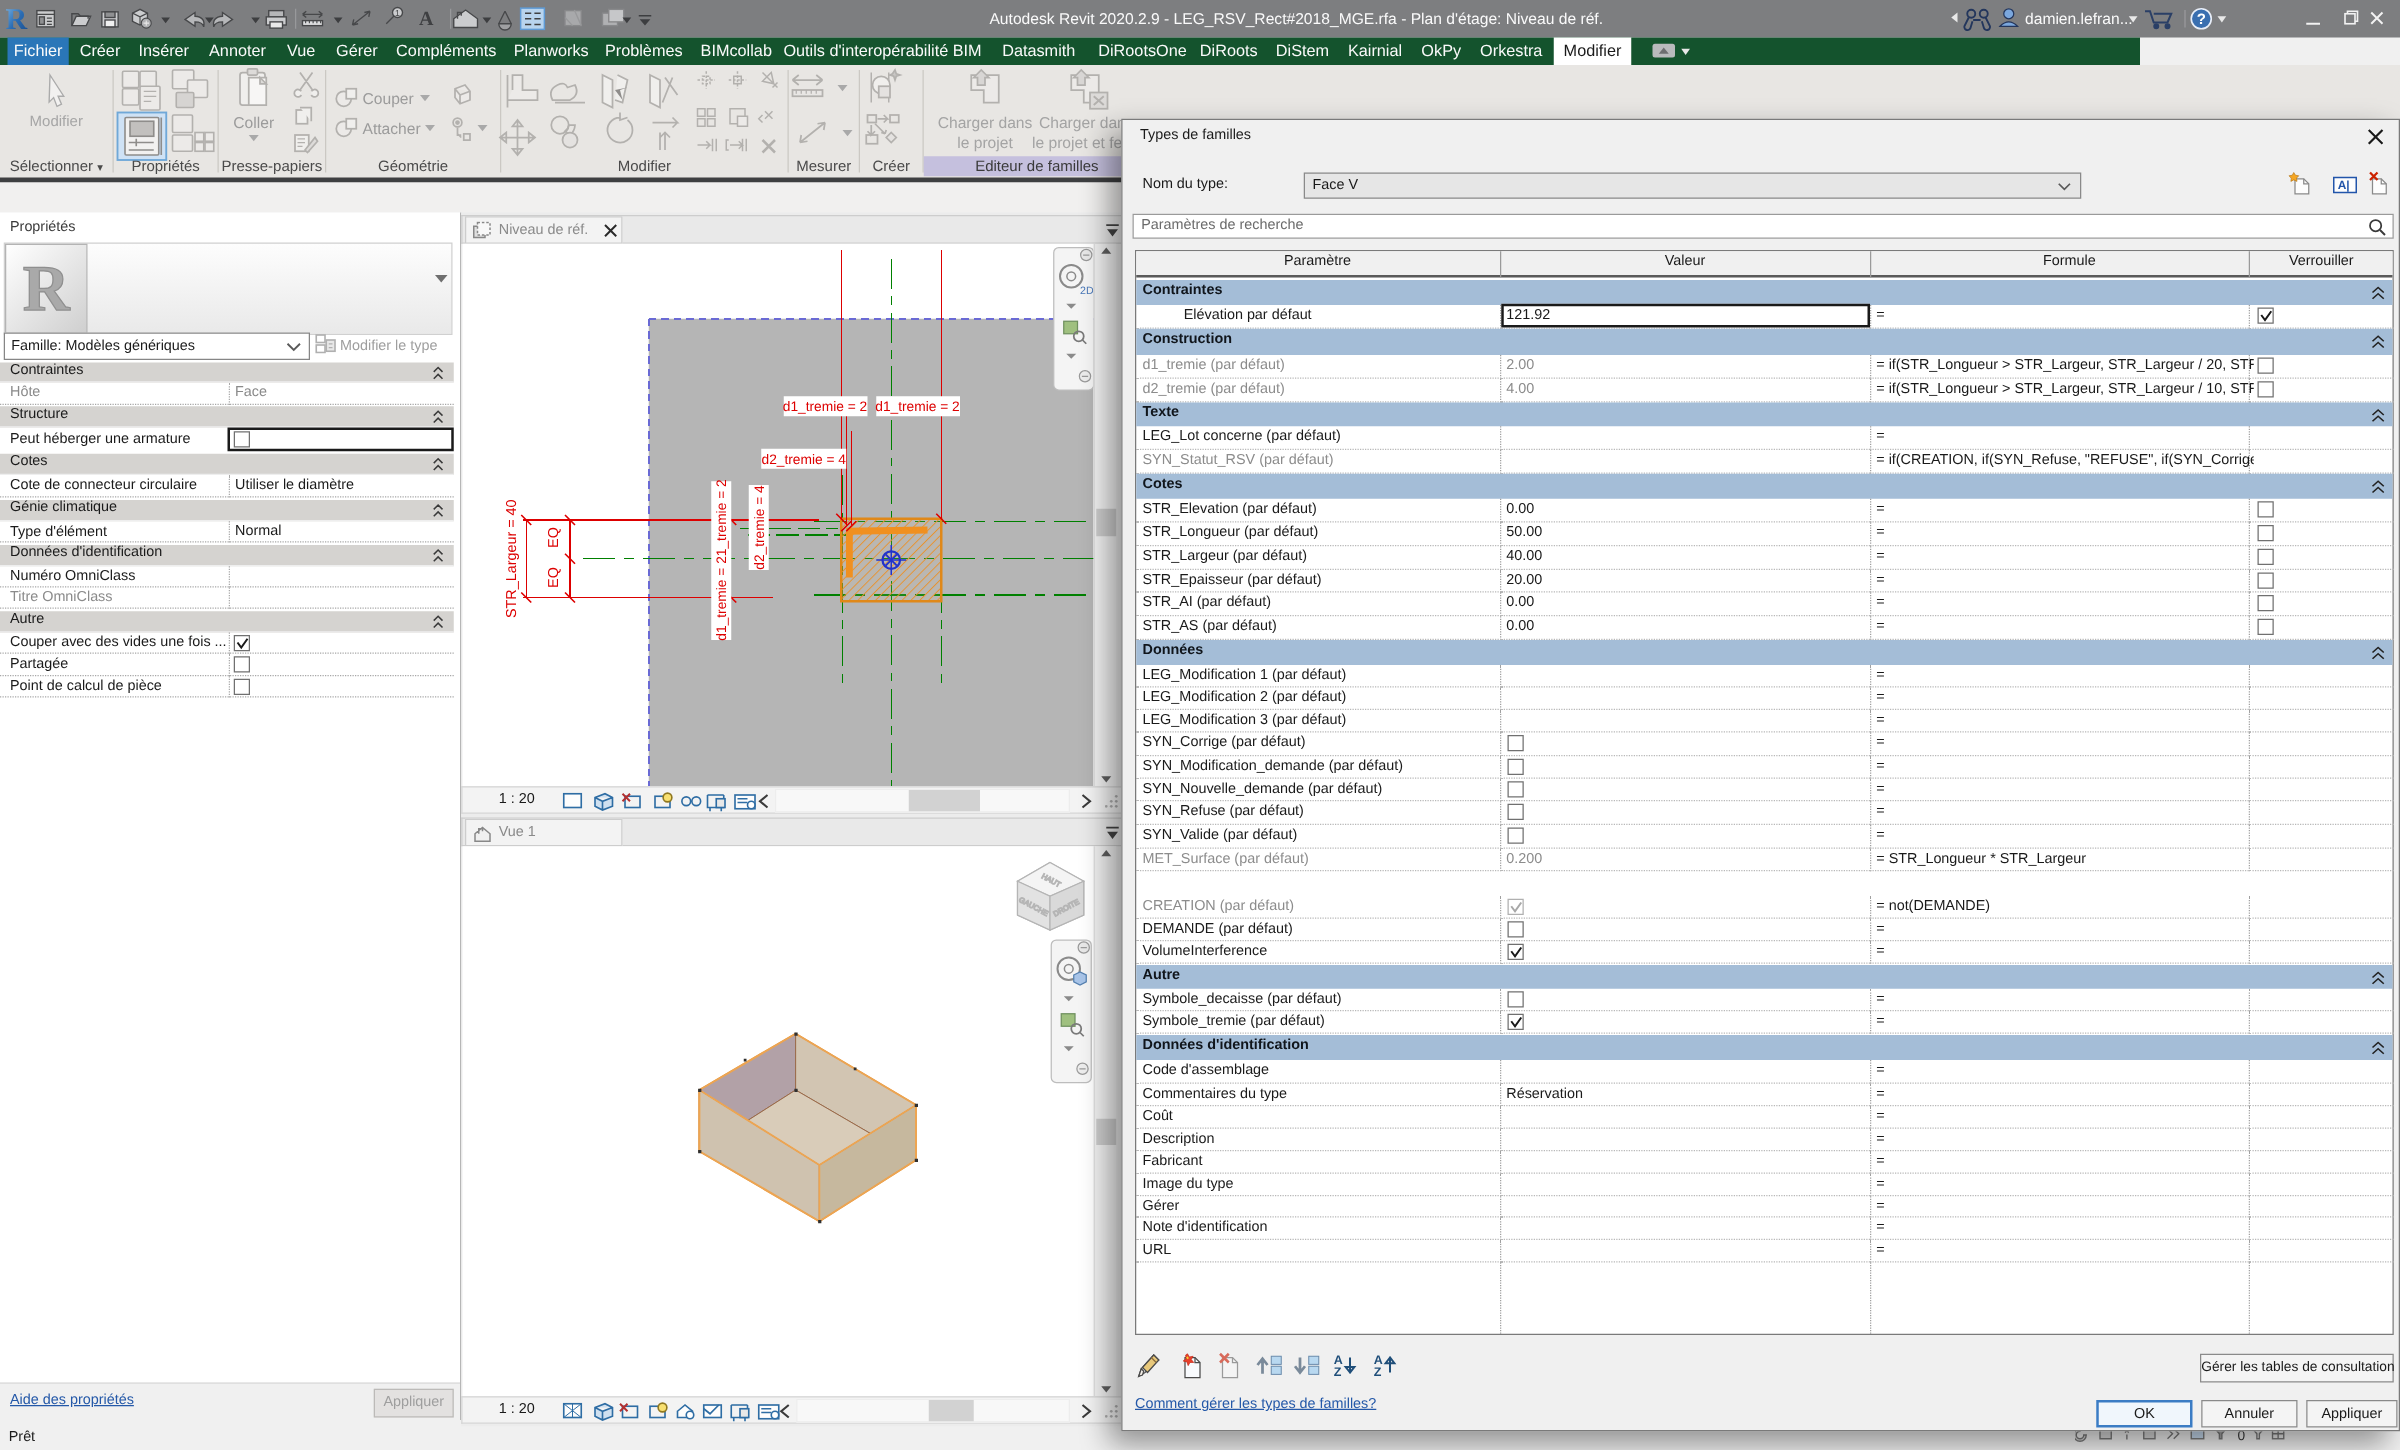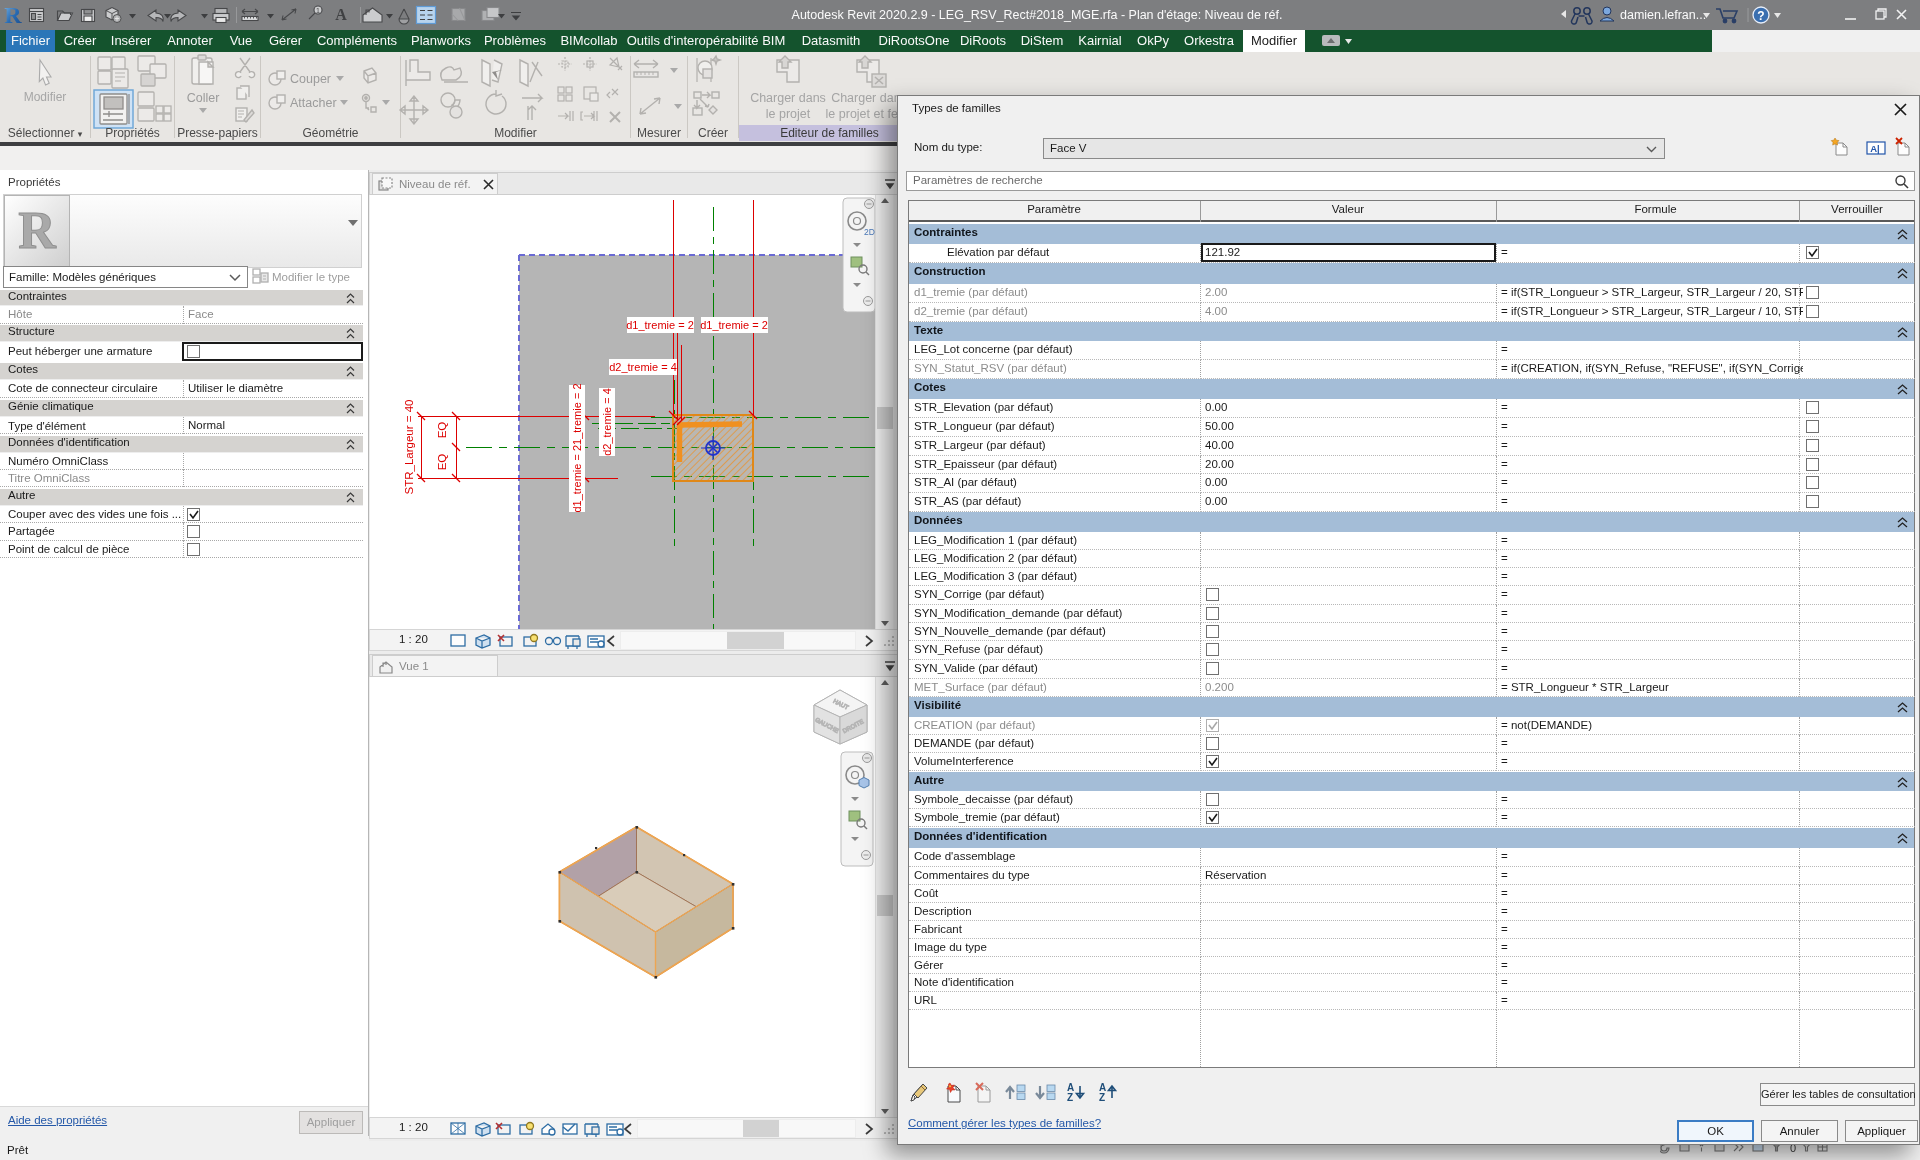--- a/index.html
+++ b/index.html
@@ -992,26 +992,20 @@
 <span class="abs" style="left:587px;top:0;width:1px;height:18px;border-left:1px dotted #a0a0a0;"></span>
 <span class="abs" style="left:890px;top:0;width:1px;height:18px;border-left:1px dotted #a0a0a0;"></span>
 <span class="abs" style="left:0;top:0;width:290px;height:18px;border-bottom:1px dotted #b8b8b8;"></span>
 <span class="abs" style="left:291px;top:0;width:296px;height:18px;border-bottom:1px dotted #b8b8b8;"></span>
 <span class="abs" style="left:587px;top:0;width:303px;height:18px;border-bottom:1px dotted #b8b8b8;"></span>
 <span class="abs" style="left:890px;top:0;width:116px;height:18px;border-bottom:1px dotted #b8b8b8;"></span>
 <span style="position:absolute;left:5px;top:2px;color:#8c8c8c;">MET_Surface (par défaut)</span>
 <span style="position:absolute;left:296px;top:2px;color:#8c8c8c;">0.200</span>
 <span style="position:absolute;left:592px;top:2px;white-space:nowrap;overflow:hidden;max-width:302px;display:inline-block;">= STR_Longueur * STR_Largeur</span>
 </div>
-<div class="abs" style="left:11px;top:601px;width:1005px;height:20px;background:#a4bdd7;">
-        <span style="position:absolute;left:5px;top:2px;font-weight:bold;color:#10151b;">Visibilité</span>
-        <svg width="11" height="12" style="position:absolute;right:6px;top:5px;">
-          <path d="M1 5 L5.5 1 L10 5 M1 10 L5.5 6 L10 10" stroke="#222" stroke-width="1.3" fill="none"></path>
-        </svg>
-      </div>
 <div class="abs" style="left:11px;top:621px;width:1005px;height:18px;">
 <span class="abs" style="left:291px;top:0;width:1px;height:18px;border-left:1px dotted #a0a0a0;"></span>
 <span class="abs" style="left:587px;top:0;width:1px;height:18px;border-left:1px dotted #a0a0a0;"></span>
 <span class="abs" style="left:890px;top:0;width:1px;height:18px;border-left:1px dotted #a0a0a0;"></span>
 <span class="abs" style="left:0;top:0;width:290px;height:18px;border-bottom:1px dotted #b8b8b8;"></span>
 <span class="abs" style="left:291px;top:0;width:296px;height:18px;border-bottom:1px dotted #b8b8b8;"></span>
 <span class="abs" style="left:587px;top:0;width:303px;height:18px;border-bottom:1px dotted #b8b8b8;"></span>
 <span class="abs" style="left:890px;top:0;width:116px;height:18px;border-bottom:1px dotted #b8b8b8;"></span>
 <span style="position:absolute;left:5px;top:2px;color:#8c8c8c;">CREATION (par défaut)</span>
 <span class="abs" style="left:297px;top:2px;width:13px;height:13px;background:#fff;border:1px solid #b0b0b0;">

